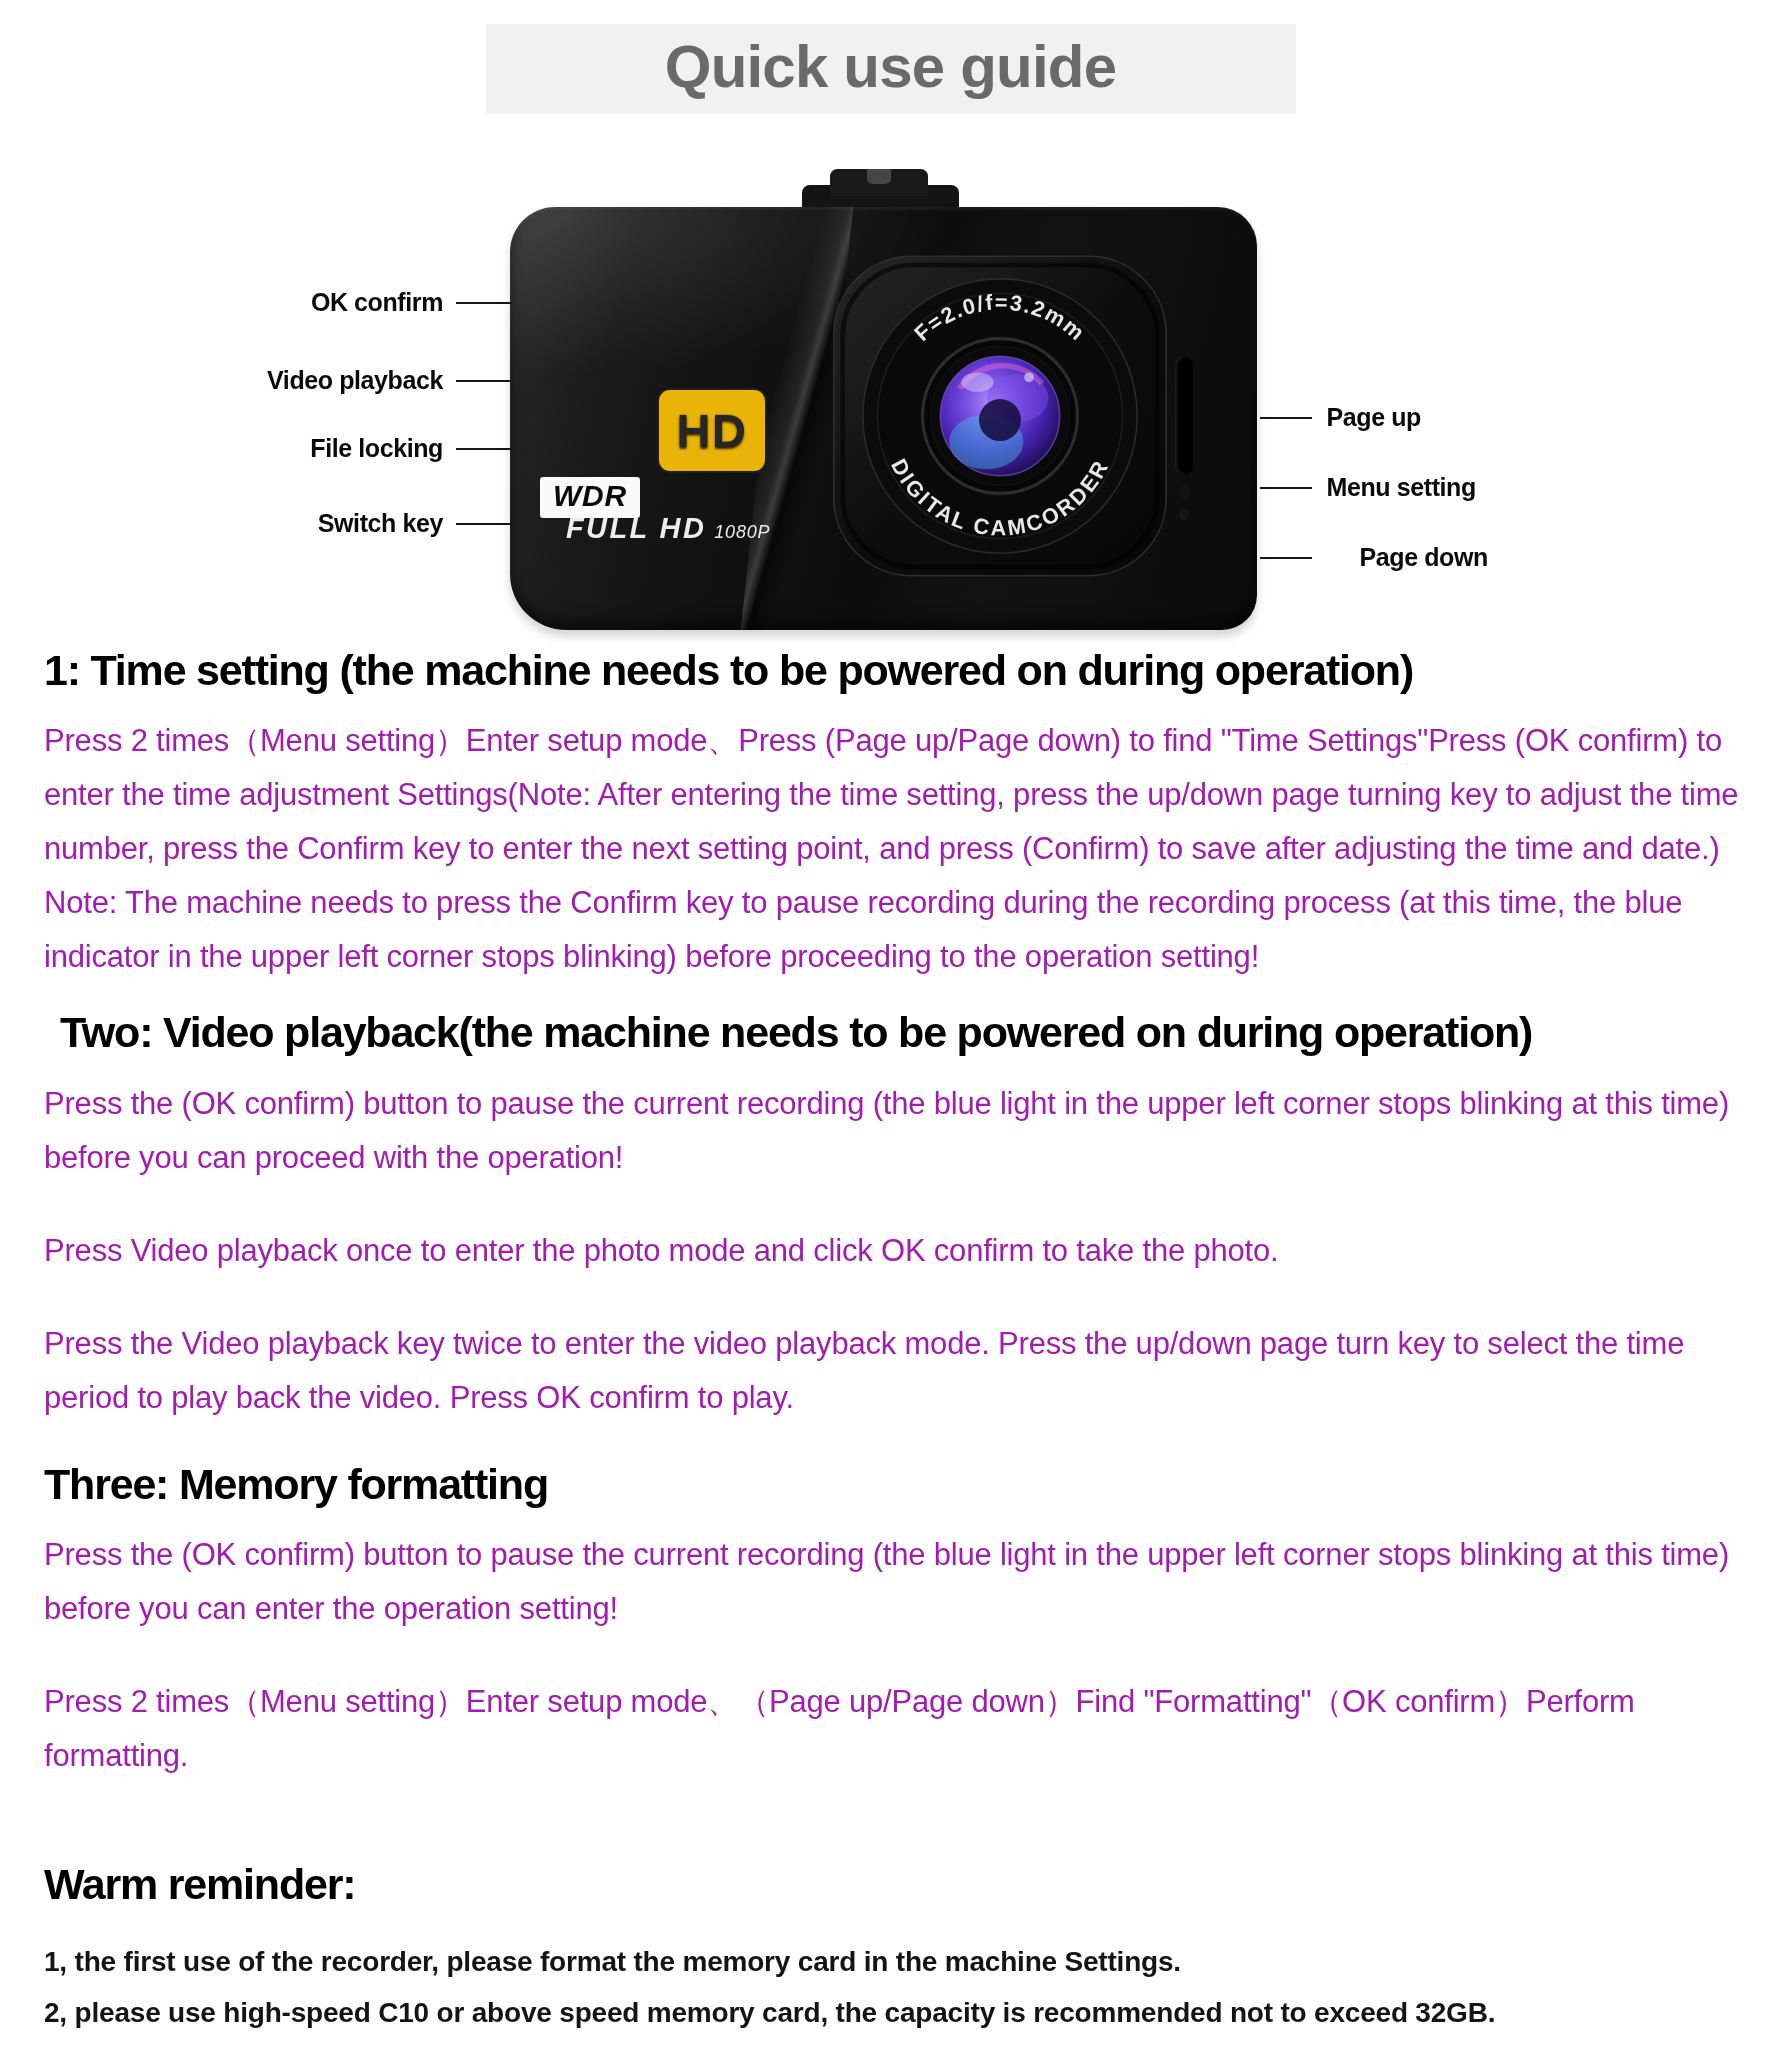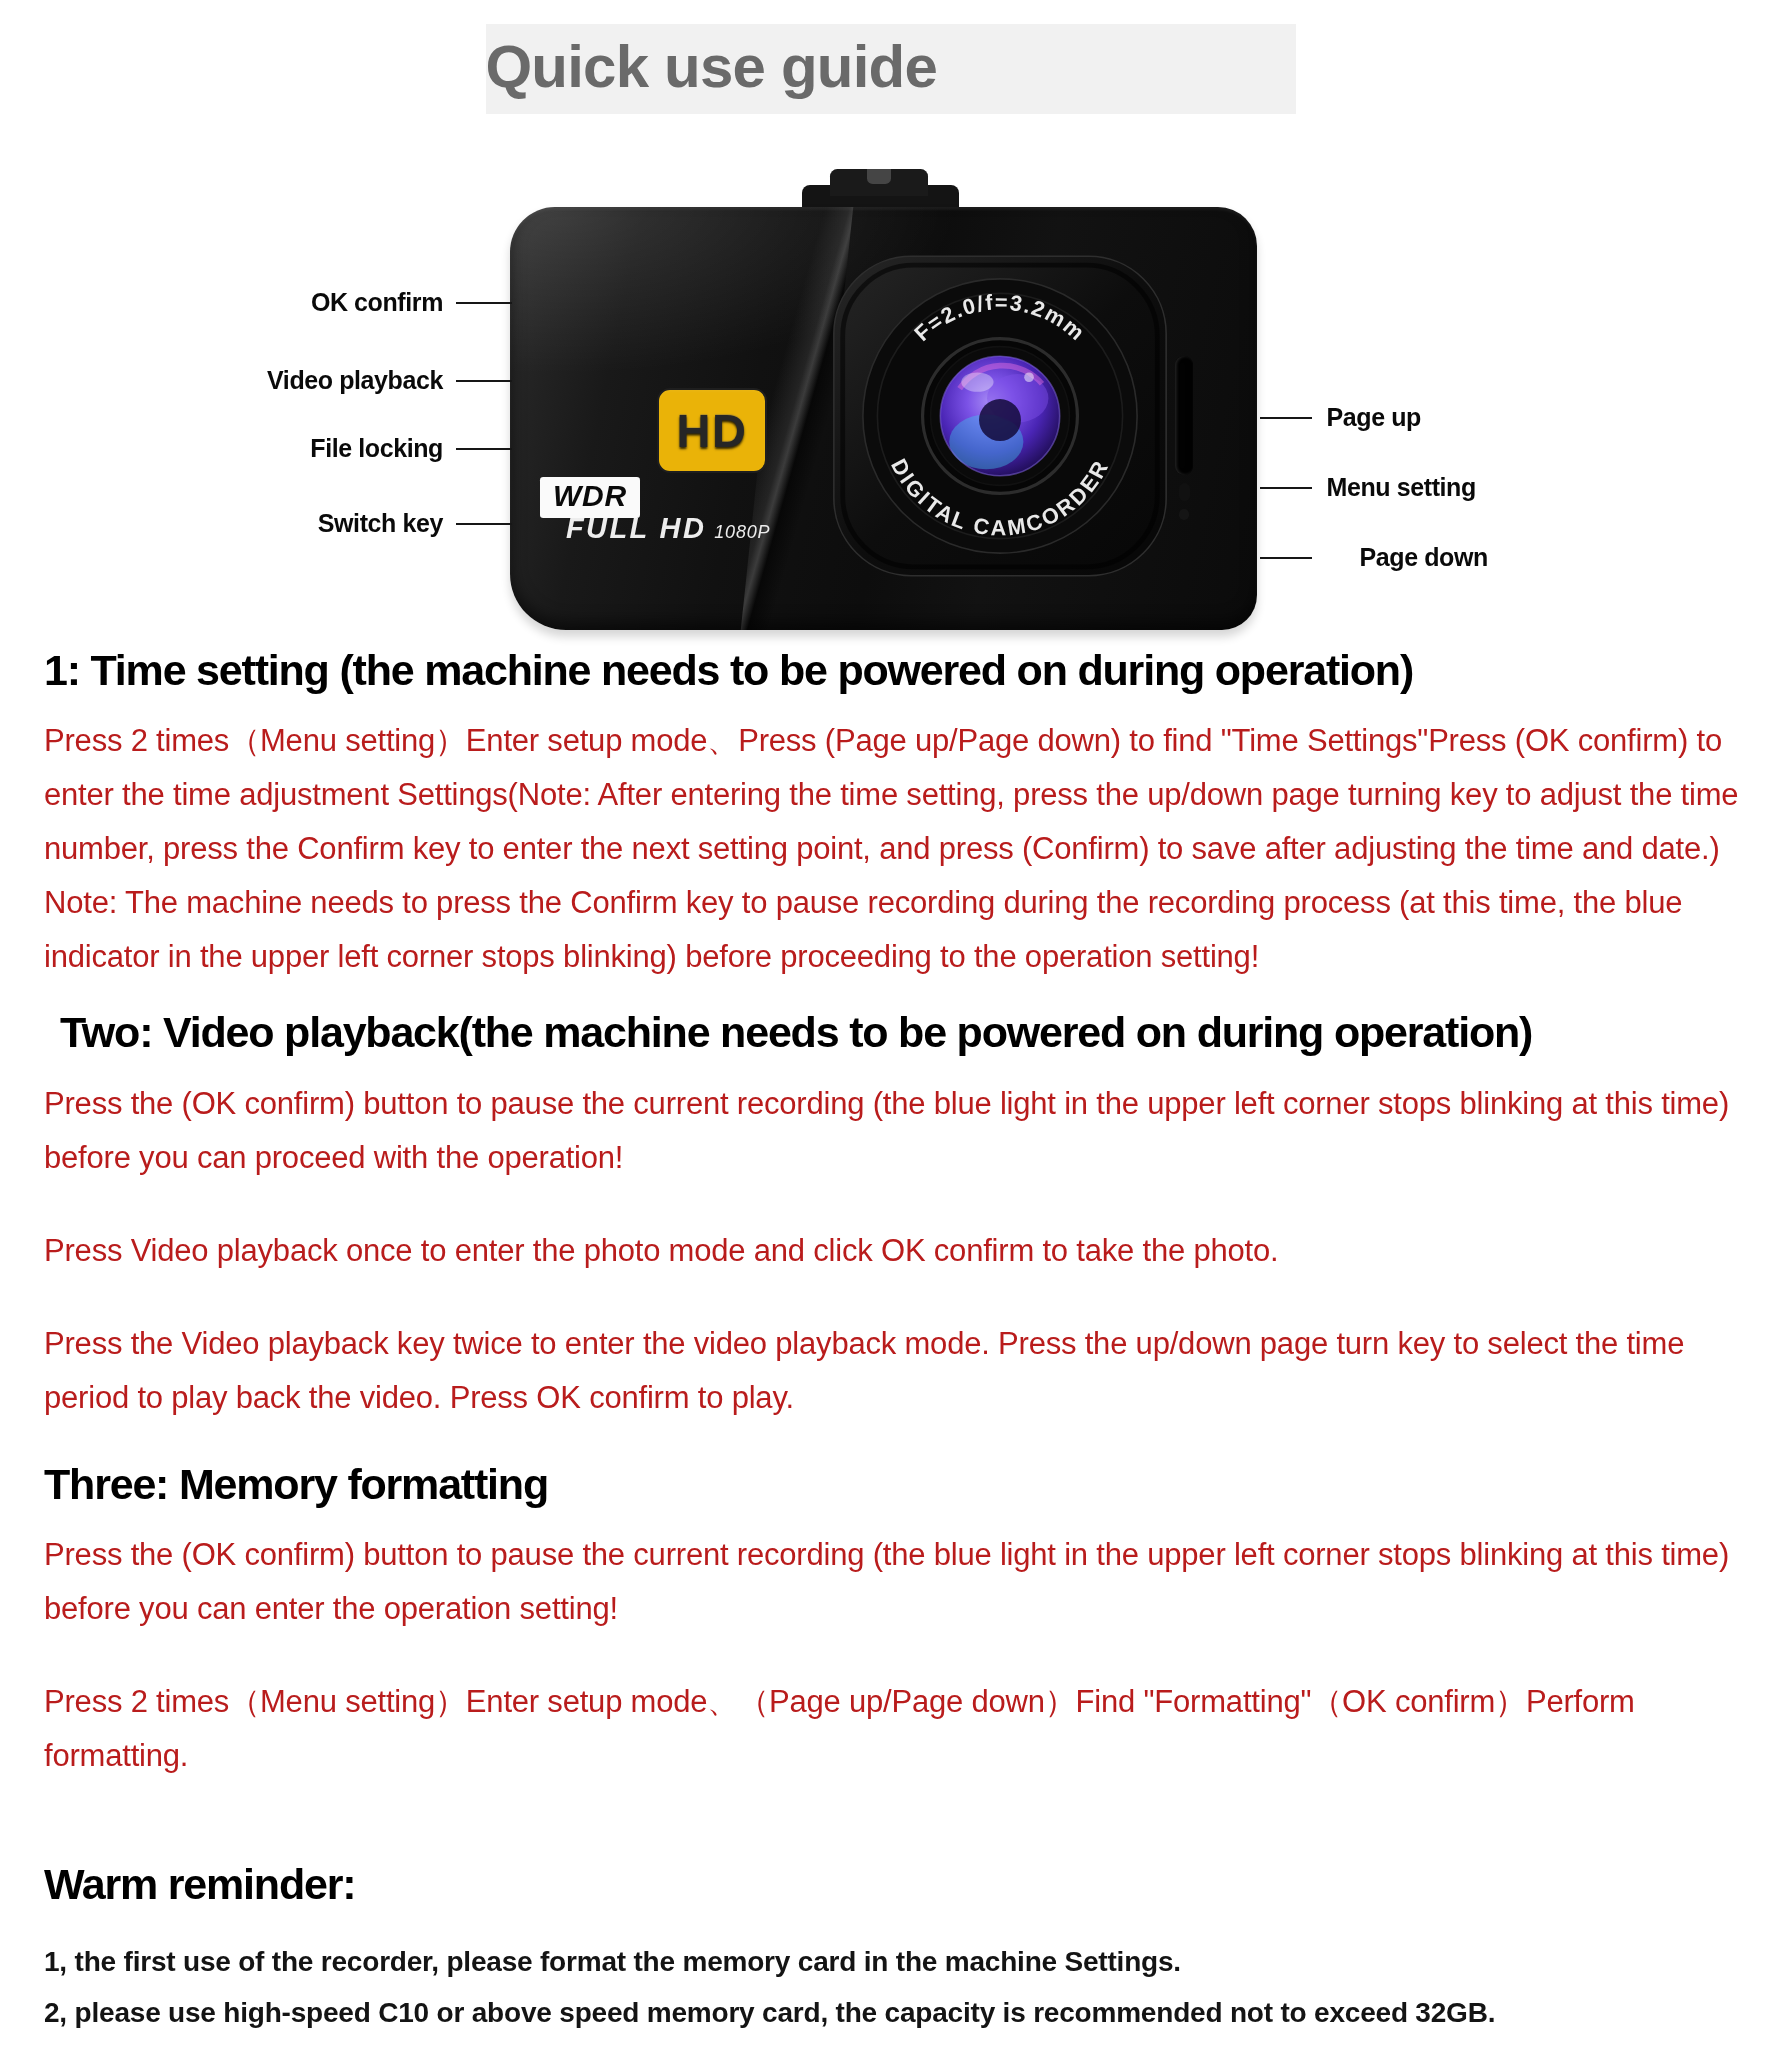--- a/index.html
+++ b/index.html
@@ -1,19 +1,19 @@
 <!DOCTYPE html>
 <html style="font-size:13px"><head>
 <meta charset="utf-8">
 <style>
   html,body{margin:0;padding:0;background:#ffffff;}
   body{width:1781px;min-height:2064px;font-family:"Liberation Sans",sans-serif;color:#141414;position:relative;}
 
   
-  .title-band{width:810px;margin:24px auto 0;background:#f1f1f1;padding:8px 0 13px;}
+  .title-band{width:810px;margin:24px auto 0;background:#f1f1f1;text-align:center;padding:8px 0 13px;}
   .title-band h1{margin:0;font-size:60px;font-weight:bold;color:#6a6a6a;letter-spacing:-0.8px;}
 
   
   .figure{position:relative;height:532px;}
   .figure *{position:absolute;}
 
   .mount-base{left:802px;top:71px;width:157px;height:27px;background:#141414;border-radius:8px 8px 0 0;}
   .mount-teeth{left:830px;top:55px;width:98px;height:27px;background:#1a1a1a;border-radius:7.3px 7.3px 0 0;}
   .mount-teeth::after{content:'';position:absolute;left:37px;top:0;width:24px;height:15.3px;background:#454545;border-radius:0 0 5.6px 5.6px;}
 
@@ -48,21 +48,21 @@
   .lbl-left{right:1269px;justify-content:flex-end;}
   .lbl-left .line{margin-left:13px;}
   .lbl-right{left:1260px;}
   .lbl-right .line{margin-right:14.5px;width:52px;}
   .pos-ok{top:175px;}.pos-vp{top:253px;}.pos-fl{top:321px;}.pos-sk{top:396px;}
   .pos-pu{top:290px;}.pos-ms{top:360px;}.pos-pd{top:430px;gap:33px;}
 
   
   .content{padding:0 40px 0 44px;}
   .content h2{font-size:43px;font-weight:bold;color:#000;letter-spacing:-1.2px;margin:0 0 19.3px;line-height:49px;}
-  .content p{font-size:31px;line-height:54px;margin:0 0 39px;letter-spacing:-0.2px;color:#b91c1c;}
+  .content p{font-size:31px;line-height:54px;margin:0 0 39px;letter-spacing:-0.2px;color:#a21caf;}
   .content p:last-child{margin-bottom:0;}
   .sec1 h2{}
   .sec2 h2{margin-top:24px;margin-left:16px;}
   .sec3 h2{margin-top:35px;}
   .sec4 h2{margin-top:77px;margin-bottom:27px;}
   .reminder-list{list-style:none;margin:0;padding:0;}
   .reminder-list li{font-size:28px;line-height:51px;letter-spacing:-0.2px;color:#141414;font-weight:bold;}
 </style>
 </head>
 <body>

